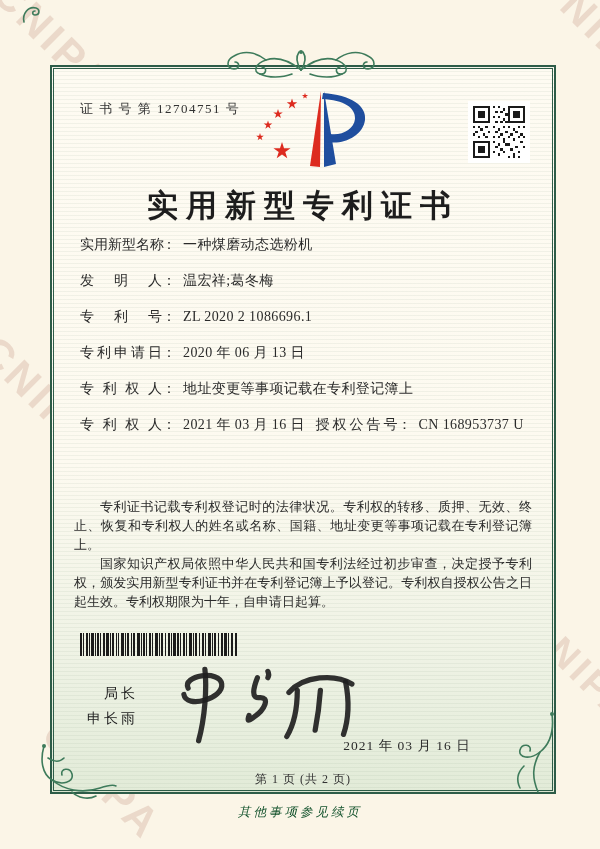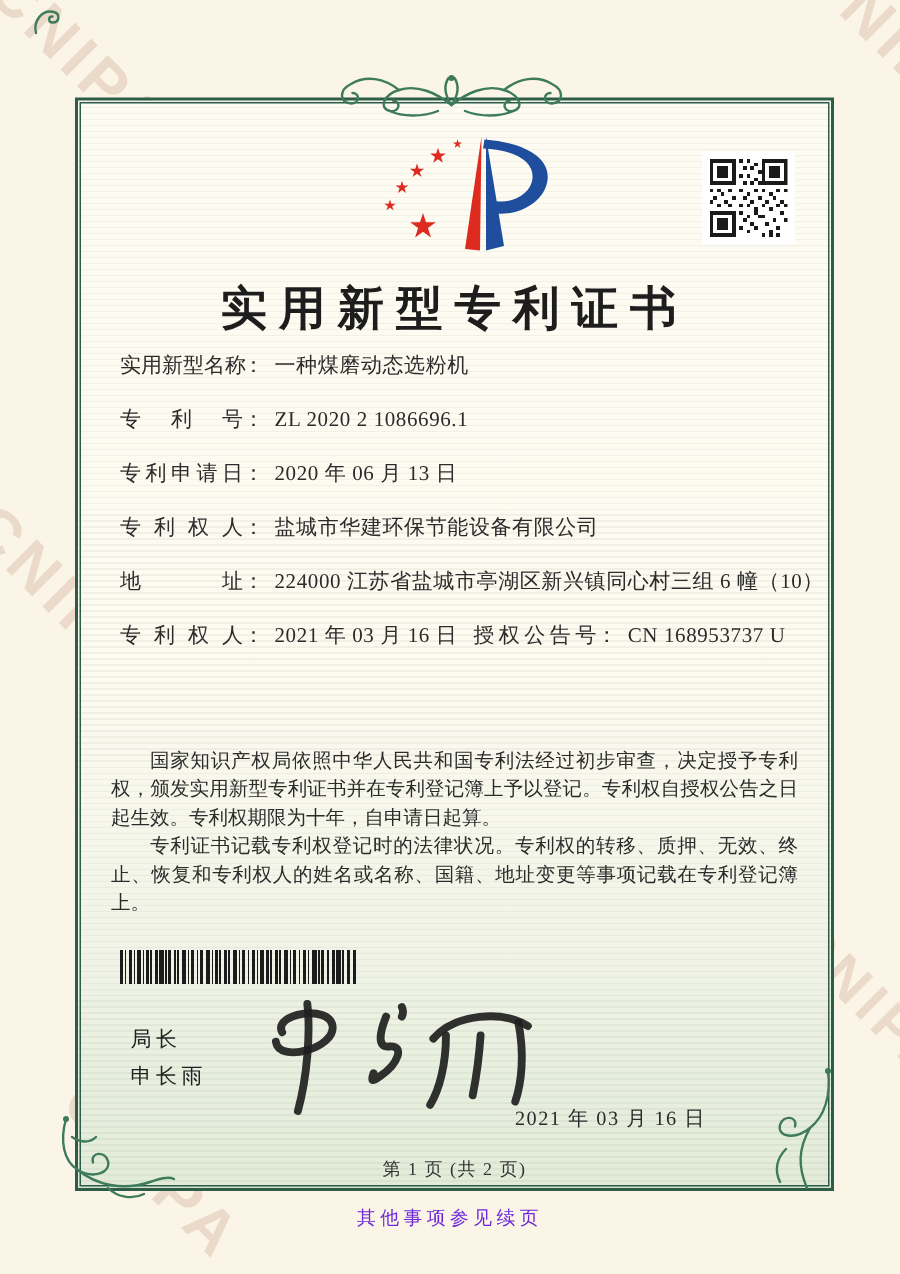--- a/index.html
+++ b/index.html
@@ -73,39 +73,39 @@
   .fvalue{letter-spacing:0.4px;}
   .fcell{display:inline-block;width:232px;}
   
   .paras{position:absolute;left:22px;top:430px;width:458px;}
   .paras p{
     margin:0;font-size:13px;line-height:19px;
     text-align:justify;text-indent:2em;color:#2b2b2b;
   }
   
   .barcode{position:absolute;left:28px;top:566px;width:158px;height:23px;}
-  .signer{position:absolute;left:35px;top:614px;font-size:14px;line-height:25px;letter-spacing:3px;color:#222;}
+  .signer{position:absolute;left:35px;top:614px;font-size:14px;line-height:25px;letter-spacing:3px;color:#222;text-align:right;}
   .signature{position:absolute;left:112px;top:596px;width:212px;height:84px;}
   .issue-date{
     position:absolute;left:250px;top:670px;width:210px;
     text-align:center;font-size:13.5px;letter-spacing:1px;
   }
   .page-ind{
     position:absolute;left:0;top:704px;width:100%;
     text-align:center;font-size:12px;letter-spacing:1px;color:#333;
   }
   
   .orn{position:absolute;z-index:3;pointer-events:none;}
   .orn-top{left:216px;top:44px;width:170px;height:40px;}
   .orn-bl{left:34px;top:744px;width:85px;height:62px;}
   .orn-br{left:498px;top:710px;width:58px;height:85px;}
   .orn-tl{left:20px;top:4px;width:22px;height:22px;}
   .footer-note{
     position:absolute;left:0;top:804px;width:100%;
-    text-align:center;font-size:12.5px;letter-spacing:3px;color:#6d28d9;
+    text-align:center;font-size:12.5px;letter-spacing:3px;color:#14532d;font-style:italic;
   }
   svg.flourish path{stroke:#3e7b5b;stroke-width:1.6;fill:none;stroke-linecap:round;}
   svg.flourish .dot{fill:#3e7b5b;stroke:none;}
   .sig path{stroke:#1f1f1f;stroke-width:5;fill:none;stroke-linecap:round;stroke-linejoin:round;opacity:0.92;}
 </style>
 </head>
 <body>
 
 <div class="page-root">
 
@@ -113,20 +113,21 @@
   <span class="wm wm2">CNIPA</span>
   <span class="wm wm3">CNIPA</span>
   <span class="wm wm4">CNIPA</span>
   <span class="wm wm5">CNIPA</span>
   <span class="wm wm6">CNIPA</span>
   <span class="wm wm7">CNIPA</span>
 
   <div class="frame">
     <div class="frame-inner"></div>
 
+    <div class="cert-no">证 书 号 第 12704751 号</div>
 
     <div class="logo">
       <svg viewBox="0 0 125 85" width="125" height="85">
         <polygon points="69,4 58,79 68,80" fill="#dd2b1f"></polygon>
         <polygon points="72,4 72,80 84,77" fill="#1f4e9e"></polygon>
         <path d="M71,6 C99,8 115,19 113,33 C111,49 91,58 76,55 L78,47 C90,49 102,42 103,32 C104,21 92,13 70,12 Z" fill="#1f4e9e"></path>
         <g fill="#dd2b1f">
           <path transform="translate(30,64) scale(9)" d="M0,-1 L0.2245,-0.309 L0.951,-0.309 L0.3633,0.118 L0.5878,0.809 L0,0.382 L-0.5878,0.809 L-0.3633,0.118 L-0.951,-0.309 L-0.2245,-0.309 Z"></path>
           <path transform="translate(8,50) scale(4)" d="M0,-1 L0.2245,-0.309 L0.951,-0.309 L0.3633,0.118 L0.5878,0.809 L0,0.382 L-0.5878,0.809 L-0.3633,0.118 L-0.951,-0.309 L-0.2245,-0.309 Z"></path>
           <path transform="translate(16,38) scale(4.5)" d="M0,-1 L0.2245,-0.309 L0.951,-0.309 L0.3633,0.118 L0.5878,0.809 L0,0.382 L-0.5878,0.809 L-0.3633,0.118 L-0.951,-0.309 L-0.2245,-0.309 Z"></path>
@@ -218,43 +219,43 @@
       </svg>
     </div>
 
     <h1 class="title">实用新型专利证书</h1>
 
     <div class="fields">
       <div class="frow">
         <span class="flabel">实用新型名称</span><span class="fcolon">：</span><span class="fvalue">一种煤磨动态选粉机</span>
       </div>
       <div class="frow">
+        <span class="flabel">发明人</span><span class="fcolon">：</span><span class="fvalue">温宏祥;葛冬梅</span>
+      </div>
+      <div class="frow">
         <span class="flabel">专利号</span><span class="fcolon">：</span><span class="fvalue">ZL 2020 2 1086696.1</span>
       </div>
       <div class="frow">
         <span class="flabel">专利申请日</span><span class="fcolon">：</span><span class="fvalue">2020 年 06 月 13 日</span>
       </div>
       <div class="frow">
-        <span class="flabel">专利权人</span><span class="fcolon">：</span><span class="fvalue">盐城市华建环保节能设备有限公司</span>
-      </div>
-      <div class="frow">
-        <span class="flabel">地址</span><span class="fcolon">：</span><span class="fvalue">224000 江苏省盐城市亭湖区新兴镇同心村三组 6 幢（10）</span>
+        <span class="flabel">专利权人</span><span class="fcolon">：</span><span class="fvalue">地址变更等事项记载在专利登记簿上</span>
       </div>
       <div class="frow">
         <span class="fcell">
           <span class="flabel">专利权人</span><span class="fcolon">：</span><span class="fvalue">2021 年 03 月 16 日</span>
         </span><span class="fcell2">
           <span class="flabel">授权公告号</span><span class="fcolon">：</span><span class="fvalue">CN 168953737 U</span>
         </span>
       </div>
     </div>
 
     <div class="paras">
+      <p>专利证书记载专利权登记时的法律状况。专利权的转移、质押、无效、终止、恢复和专利权人的姓名或名称、国籍、地址变更等事项记载在专利登记簿上。</p>
       <p>国家知识产权局依照中华人民共和国专利法经过初步审查，决定授予专利权，颁发实用新型专利证书并在专利登记簿上予以登记。专利权自授权公告之日起生效。专利权期限为十年，自申请日起算。</p>
-      <p>专利证书记载专利权登记时的法律状况。专利权的转移、质押、无效、终止、恢复和专利权人的姓名或名称、国籍、地址变更等事项记载在专利登记簿上。</p>
     </div>
 
     <div class="barcode">
       <svg viewBox="0 0 158 23" width="158" height="23" shape-rendering="crispEdges">
         <g fill="#1b1b1b">
           <rect x="0" width="2" height="23"></rect>
             <rect x="3" width="1" height="23"></rect>
             <rect x="6" width="2" height="23"></rect>
             <rect x="9" width="1" height="23"></rect>
           <rect x="11" width="3" height="23"></rect>

